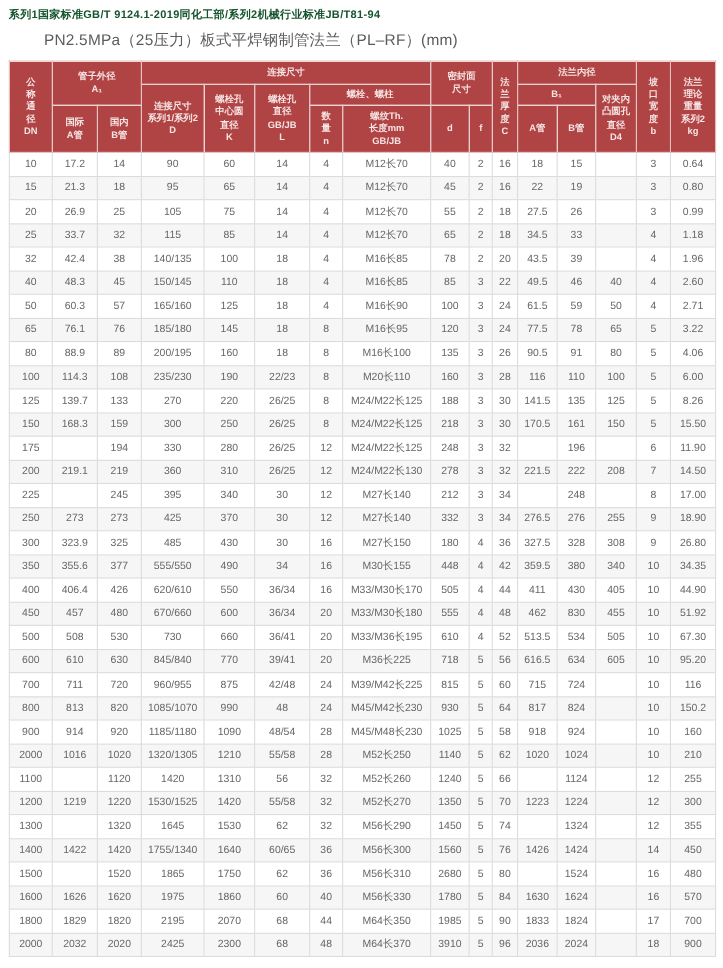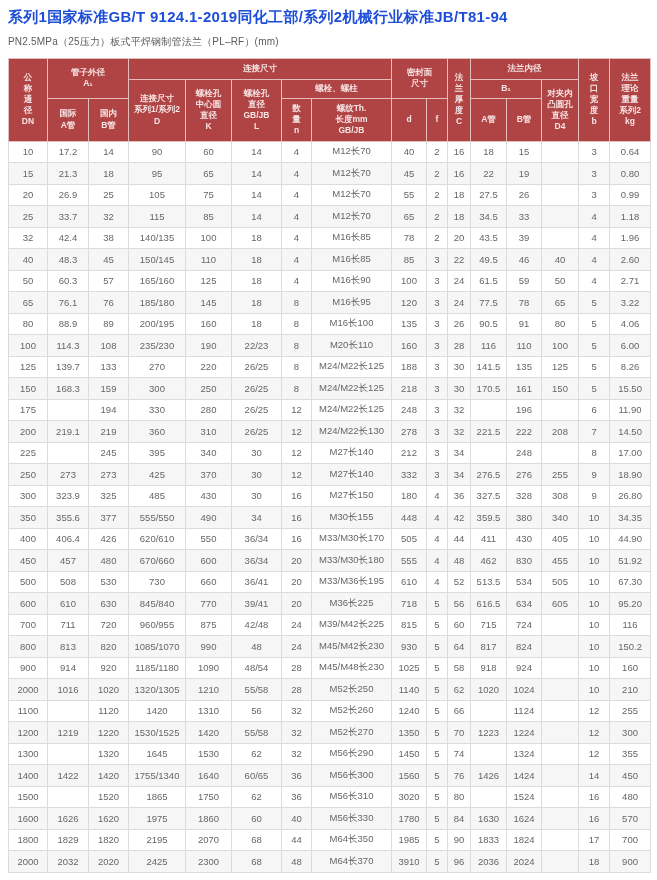--- a/index.html
+++ b/index.html
@@ -2,22 +2,22 @@
 <html><head>
 <meta charset="utf-8">
 <style>
   html,body{margin:0;padding:0;}
   body{
     width:657px;height:880px;background:#ffffff;
     font-family:"Liberation Sans","DejaVu Sans",sans-serif;
     -webkit-font-smoothing:antialiased;
   }
   .titles{padding:7px 8px 0 8px;}
-  .title{font-size:15px;font-weight:bold;color:#1d4ed8;letter-spacing:.3px;line-height:1.3;}
-  .subtitle{font-size:10px;color:#5c5c5c;margin-top:8px;letter-spacing:.2px;}
+  .title{font-size:10px;font-weight:bold;color:#14532d;letter-spacing:.3px;line-height:1.3;}
+  .subtitle{font-size:14px;color:#5c5c5c;margin-top:8px;letter-spacing:.2px;margin-left:32px;}
   table.spec{
     border-collapse:collapse;table-layout:fixed;width:642px;margin:9px 0 0 8px;
   }
   thead th{
     background:#b04343;color:#f7e4e4;font-weight:bold;font-size:8.5px;
     border:1px solid #e3bcbc;white-space:pre-line;line-height:1.3;
     padding:1px 0;text-align:center;vertical-align:middle;overflow:hidden;
   }
   tr.hr1 th{height:18px;}
   tr.hr2 th{height:16px;}
@@ -664,21 +664,21 @@
       </tr>
       <tr>
         <td>1500</td>
         <td></td>
         <td>1520</td>
         <td>1865</td>
         <td>1750</td>
         <td>62</td>
         <td>36</td>
         <td>M56长310</td>
-        <td>3020</td>
+        <td>2680</td>
         <td>5</td>
         <td>80</td>
         <td></td>
         <td>1524</td>
         <td></td>
         <td>16</td>
         <td>480</td>
       </tr>
       <tr>
         <td>1600</td>

